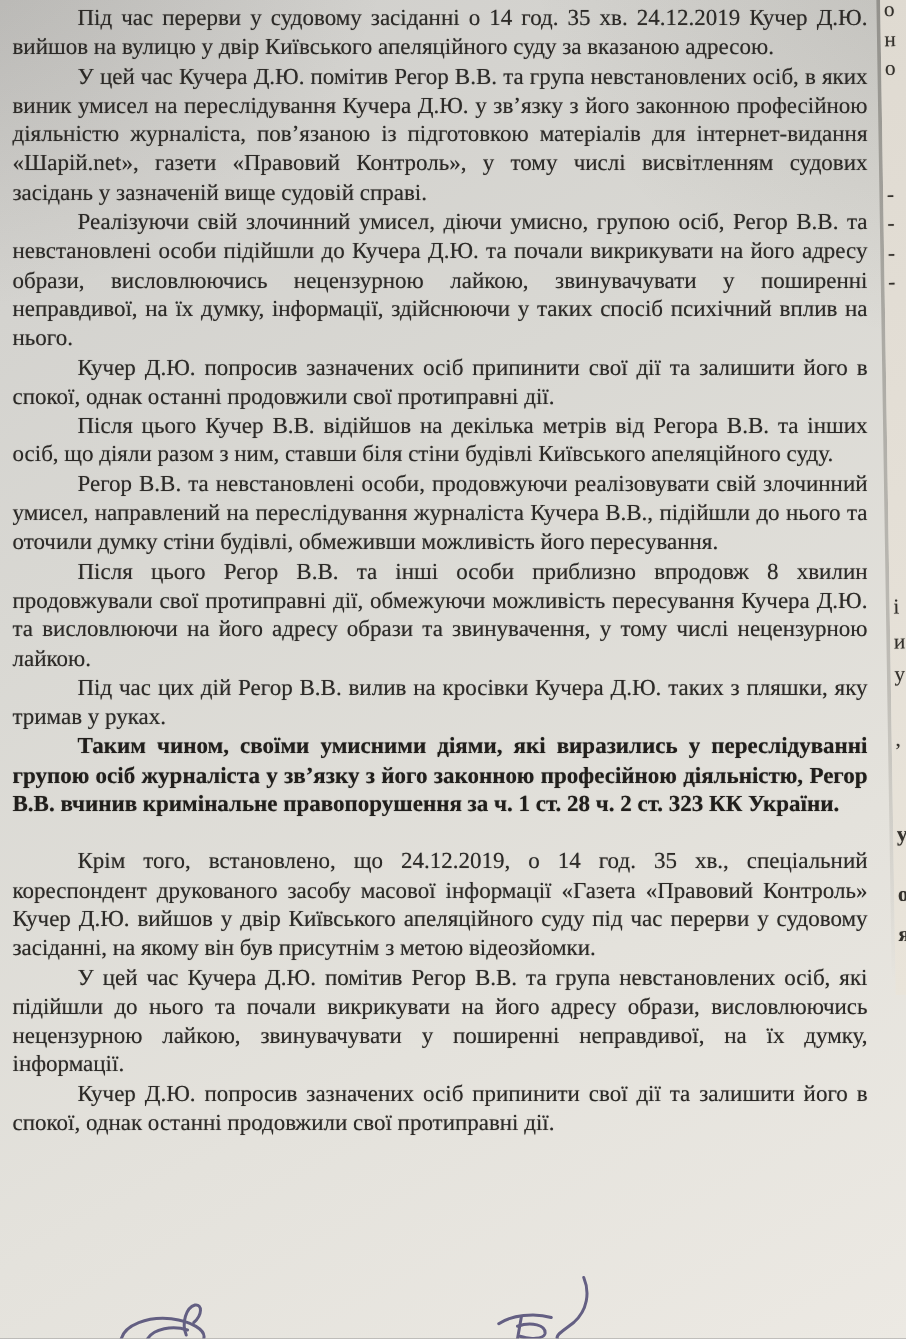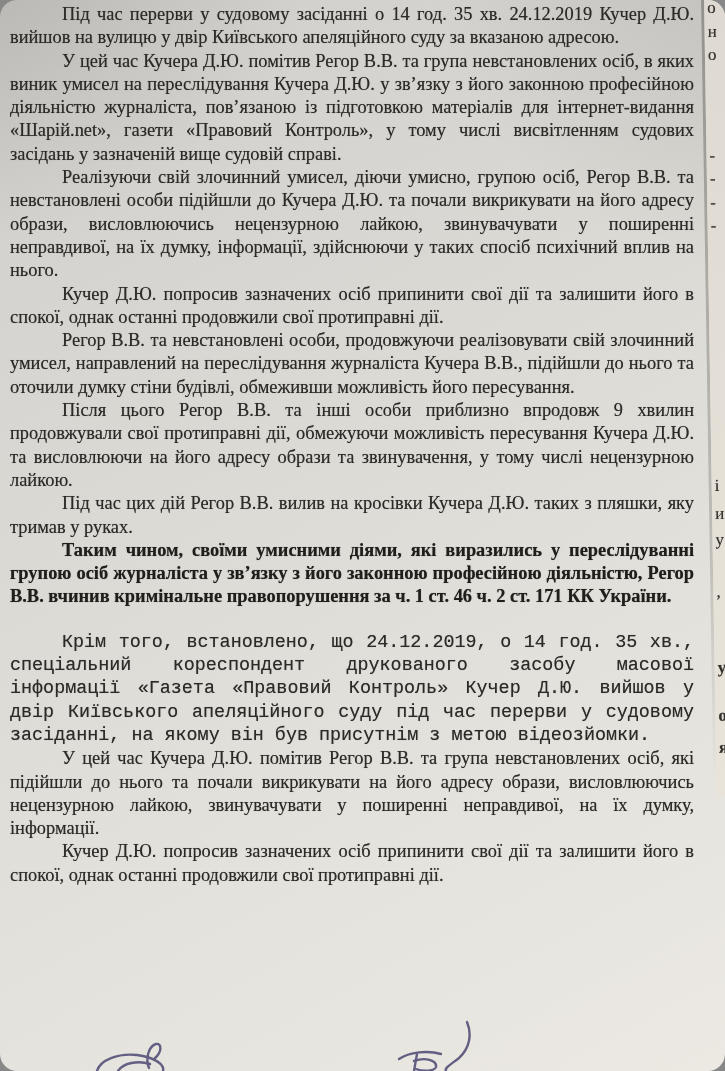--- a/index.html
+++ b/index.html
@@ -10,21 +10,20 @@
   .photo {
     position: relative;
     width: 725px;
     height: 1071px;
     overflow: hidden;
     background:
       radial-gradient(120% 70% at -10% -8%, rgba(60,58,54,0.20), rgba(60,58,54,0) 45%),
       radial-gradient(130% 80% at 110% -6%, rgba(60,58,54,0.16), rgba(60,58,54,0) 40%),
       linear-gradient(152deg, #cfcecb 0%, #d9d8d3 35%, #e4e2dc 70%, #ece9e3 100%);
     font-family: "Liberation Serif", "DejaVu Serif", serif;
-    border-radius: 17px;
   }
   
   .doc-text {
     position: absolute;
     left: 10px;
     top: 3px;
     width: 684px;
     color: #2c2a27;
     font-size: 18.4px;
     line-height: 23.3px;
@@ -36,21 +35,20 @@
     text-indent: 52px;
     hyphens: none;
   }
   .doc-text p.bold {
     font-weight: 700;
     color: #201e1b;
     text-shadow: 0 0 0.8px rgba(25,23,20,0.6);
   }
   .doc-text p.gap {
     margin-top: 22px;
-    font-family: Liberation Mono, monospace;
   }
   
   .page-edge-shadow {
     position: absolute;
     left: 701px;
     top: -6px;
     width: 3px;
     height: 790px;
     background: linear-gradient(to bottom, rgba(105,103,97,0.55), rgba(125,122,115,0.35) 70%, rgba(140,137,130,0));
     transform: rotate(-0.9deg);
@@ -88,24 +86,25 @@
 </head>
 <body>
 
 <div class="photo">
 
   <div class="doc-text">
     <p>Під час перерви у судовому засіданні о 14 год. 35 хв. 24.12.2019 Кучер Д.Ю. вийшов на вулицю у двір Київського апеляційного суду за вказаною адресою.</p>
     <p>У цей час Кучера Д.Ю. помітив Регор В.В. та група невстановлених осіб, в яких виник умисел на переслідування Кучера Д.Ю. у зв’язку з його законною професійною діяльністю журналіста, пов’язаною із підготовкою матеріалів для інтернет-видання «Шарій.net», газети «Правовий Контроль», у тому числі висвітленням судових засідань у зазначеній вище судовій справі.</p>
     <p>Реалізуючи свій злочинний умисел, діючи умисно, групою осіб, Регор В.В. та невстановлені особи підійшли до Кучера Д.Ю. та почали викрикувати на його адресу образи, висловлюючись нецензурною лайкою, звинувачувати у поширенні неправдивої, на їх думку, інформації, здійснюючи у таких спосіб психічний вплив на нього.</p>
     <p>Кучер Д.Ю. попросив зазначених осіб припинити свої дії та залишити його в спокої, однак останні продовжили свої протиправні дії.</p>
+    <p>Після цього Кучер В.В. відійшов на декілька метрів від Регора В.В. та інших осіб, що діяли разом з ним, ставши біля стіни будівлі Київського апеляційного суду.</p>
     <p>Регор В.В. та невстановлені особи, продовжуючи реалізовувати свій злочинний умисел, направлений на переслідування журналіста Кучера В.В., підійшли до нього та оточили думку стіни будівлі, обмеживши можливість його пересування.</p>
-    <p>Після цього Регор В.В. та інші особи приблизно впродовж 9 хвилин продовжували свої протиправні дії, обмежуючи можливість пересування Кучера Д.Ю. та висловлюючи на його адресу образи та звинувачення, у тому числі нецензурною лайкою.</p>
+    <p>Після цього Регор В.В. та інші особи приблизно впродовж 8 хвилин продовжували свої протиправні дії, обмежуючи можливість пересування Кучера Д.Ю. та висловлюючи на його адресу образи та звинувачення, у тому числі нецензурною лайкою.</p>
     <p>Під час цих дій Регор В.В. вилив на кросівки Кучера Д.Ю. таких з пляшки, яку тримав у руках.</p>
-    <p class="bold">Таким чином, своїми умисними діями, які виразились у переслідуванні групою осіб журналіста у зв’язку з його законною професійною діяльністю, Регор В.В. вчинив кримінальне правопорушення за ч. 1 ст. 46 ч. 2 ст. 171 КК України.</p>
+    <p class="bold">Таким чином, своїми умисними діями, які виразились у переслідуванні групою осіб журналіста у зв’язку з його законною професійною діяльністю, Регор В.В. вчинив кримінальне правопорушення за ч. 1 ст. 28 ч. 2 ст. 323 КК України.</p>
     <p class="gap">Крім того, встановлено, що 24.12.2019, о 14 год. 35 хв.,  спеціальний кореспондент друкованого засобу масової інформації «Газета «Правовий Контроль» Кучер Д.Ю. вийшов у двір Київського апеляційного суду під час перерви у судовому засіданні, на якому він був присутнім з метою відеозйомки.</p>
     <p>У цей час Кучера Д.Ю. помітив Регор В.В. та група невстановлених осіб, які підійшли до нього та почали викрикувати на його адресу образи, висловлюючись нецензурною лайкою, звинувачувати у поширенні неправдивої, на їх думку, інформації.</p>
     <p>Кучер Д.Ю. попросив зазначених осіб припинити свої дії та залишити його в спокої, однак останні продовжили свої протиправні дії.</p>
   </div>
 
   <div class="page-edge-shadow"></div>
 
   <div class="adjacent-page">
     <span class="frag" style="top:2px">о</span>
     <span class="frag" style="top:26px">н</span>

